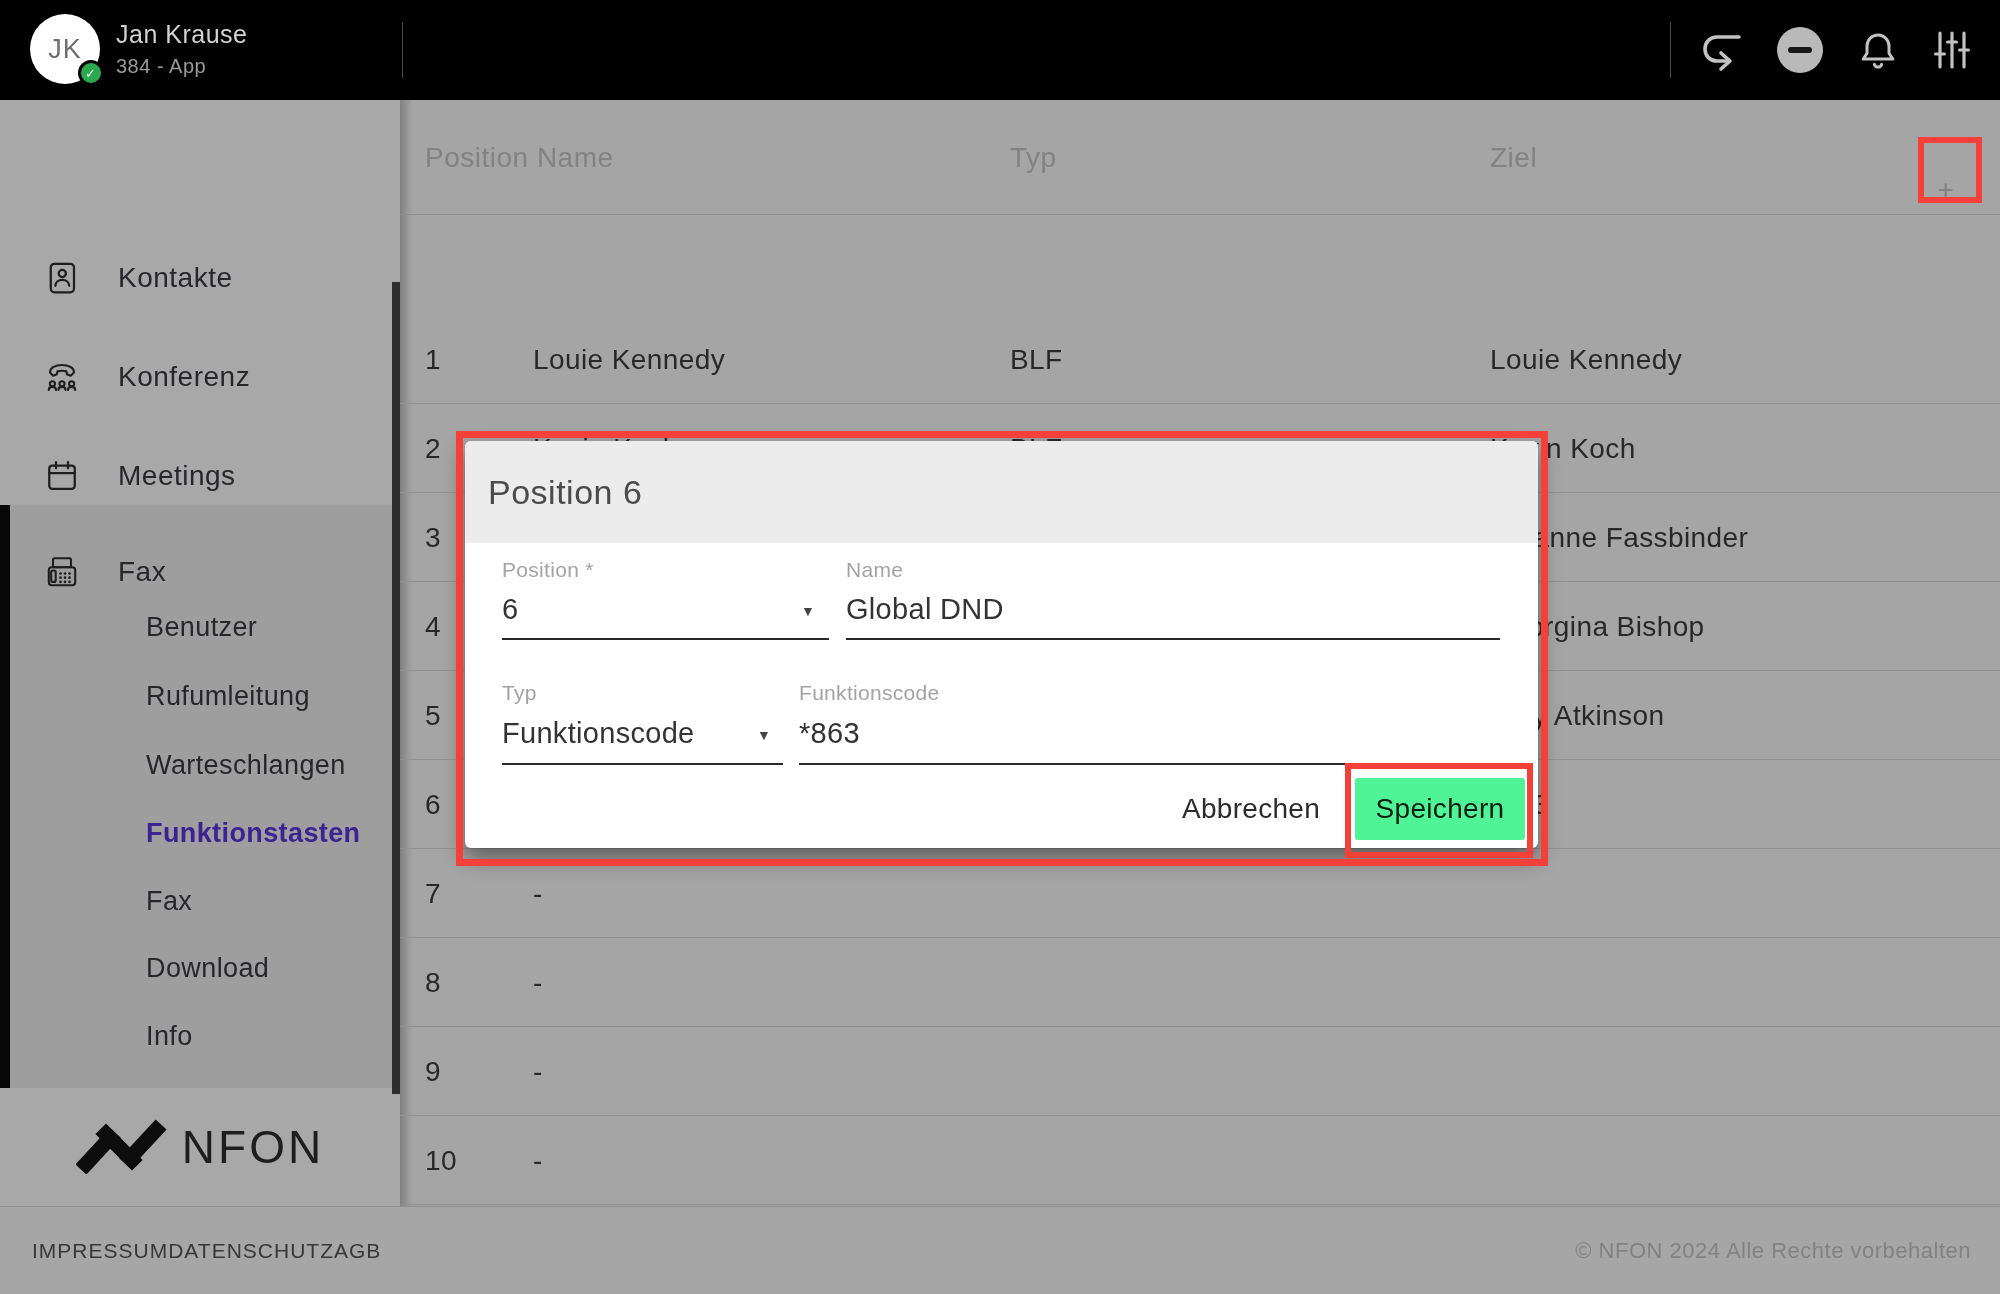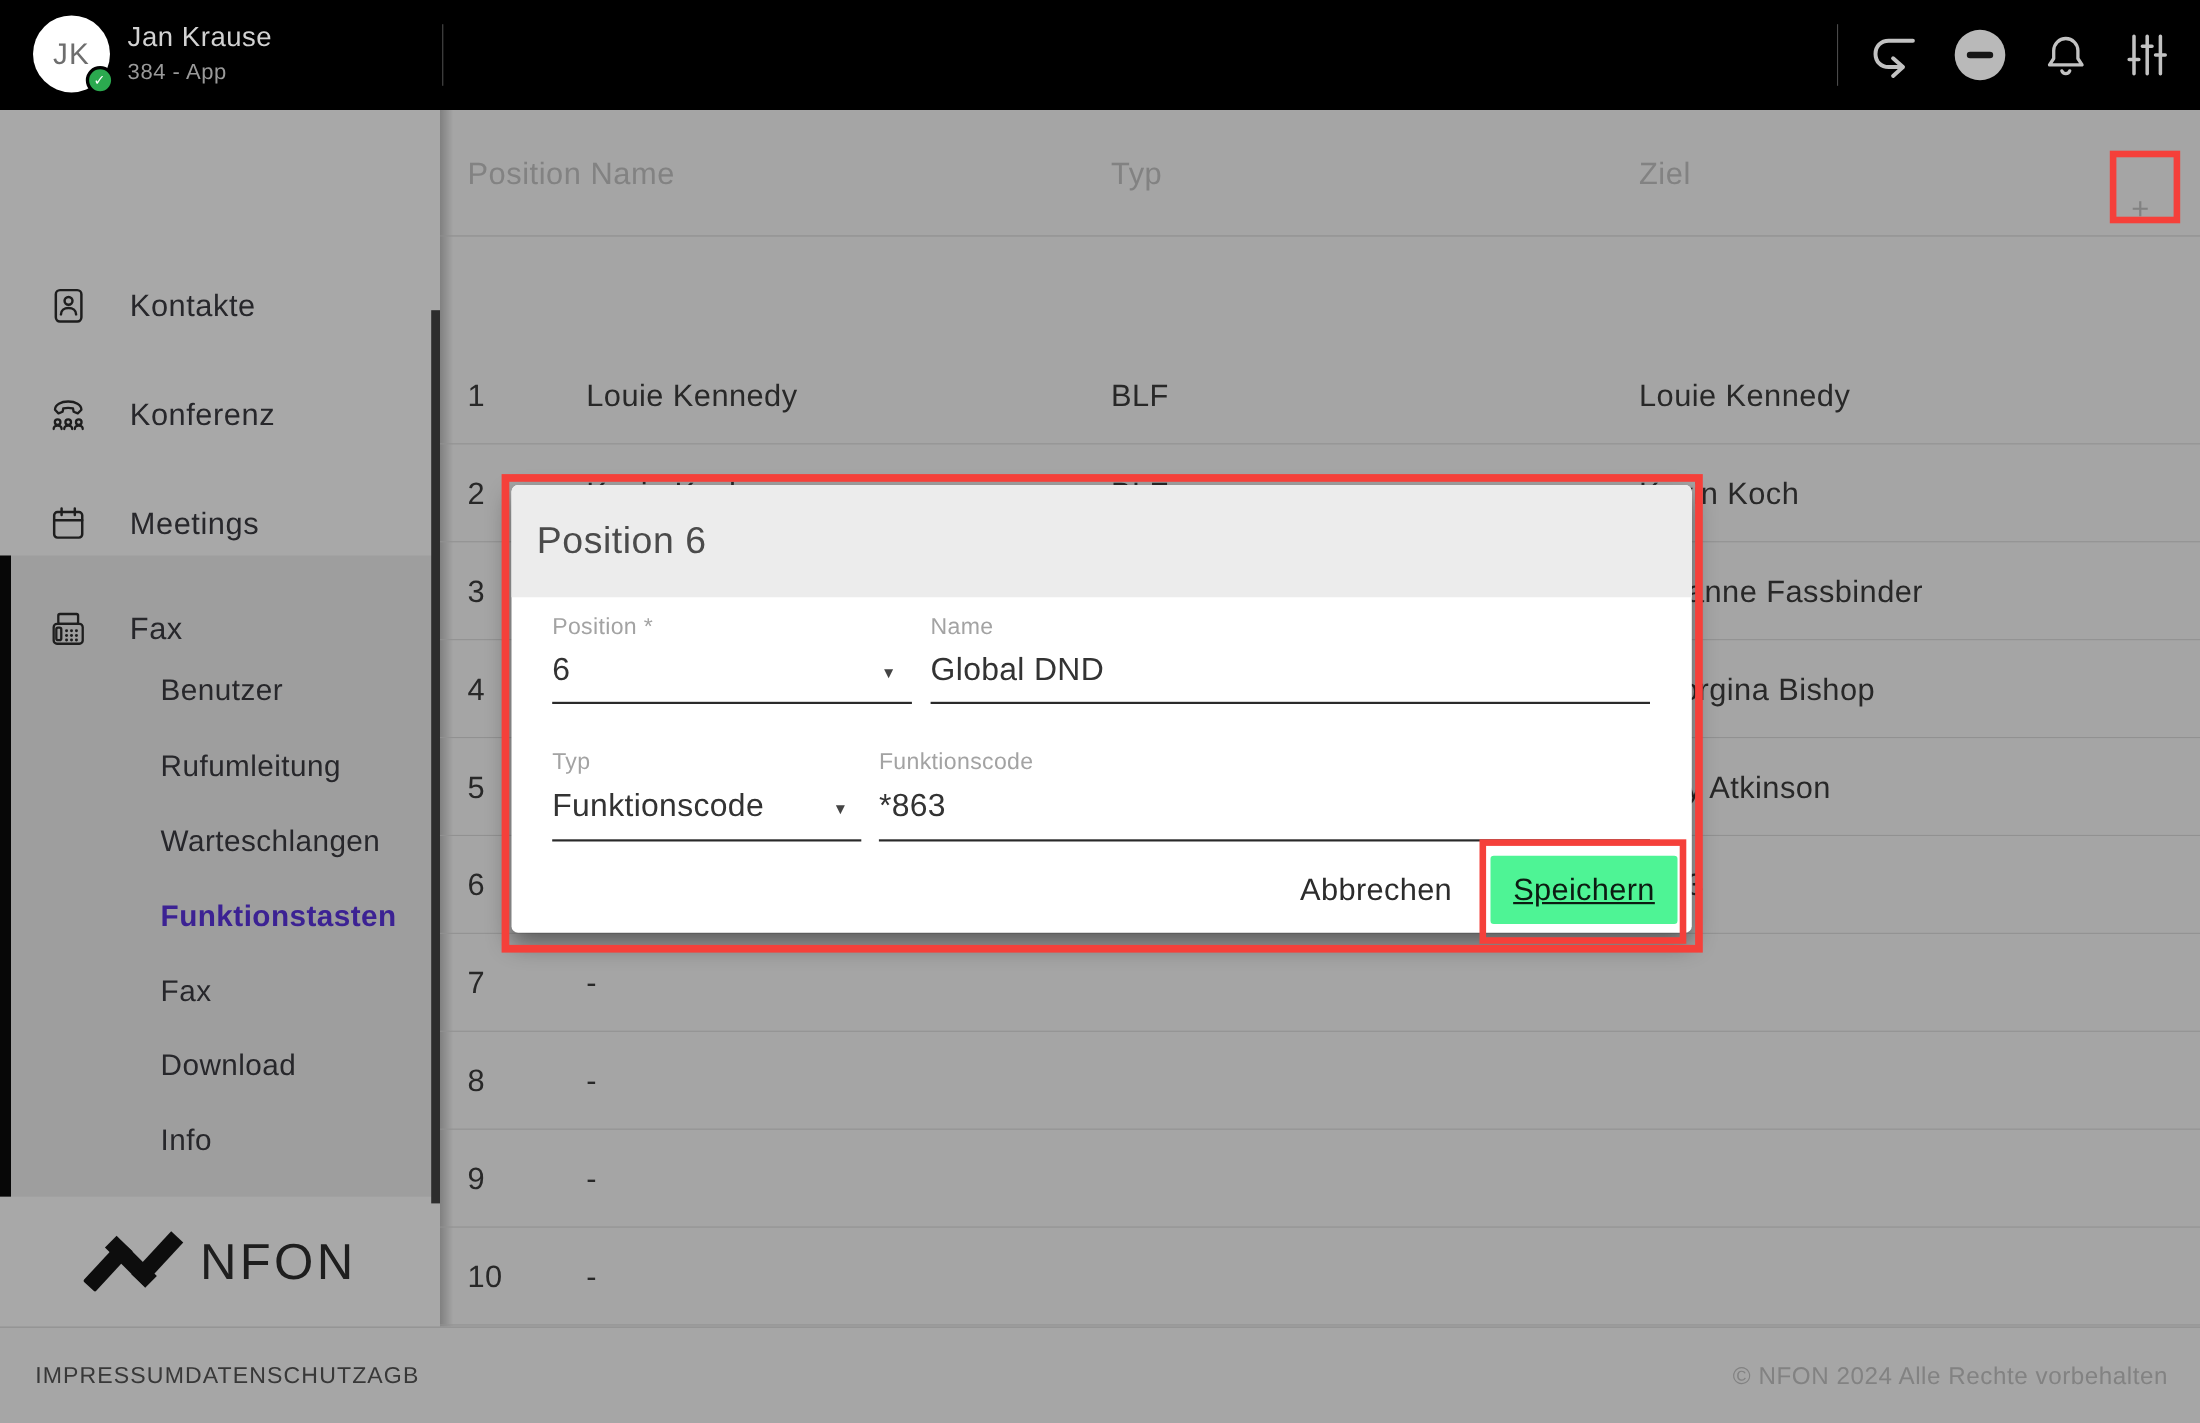--- a/index.html
+++ b/index.html
@@ -336,20 +336,20 @@
     <span class="fld-label" style="left:37px;top:240px;">Typ</span>
     <span class="fld-value fld-select" style="left:37px;top:276px;">Funktionscode</span>
     <span class="caret" style="left:292px;top:286px;">▼</span>
     <div class="uline" style="left:37px;top:322px;width:281px;"></div>
 
     <span class="fld-label" style="left:334px;top:240px;">Funktionscode</span>
     <span class="fld-value" style="left:334px;top:276px;">*863</span>
     <div class="uline" style="left:334px;top:322px;width:701px;"></div>
 
     <div class="btn-cancel">Abbrechen</div>
-    <div class="btn-save" style="background: rgb(78, 244, 149); text-decoration: underline;">Speichern</div>
+    <div class="btn-save" style="background: rgb(78, 244, 149);">Speichern</div>
   </div>
 
   <div class="anno anno-modal" style="border-color: rgb(245, 64, 58);"></div>
   <div class="anno anno-save" style="border-color: rgb(245, 64, 58);"></div>
   <div class="anno anno-add" style="border-color: rgb(245, 64, 58);"></div>
 
 </div>
 
 </body></html>

